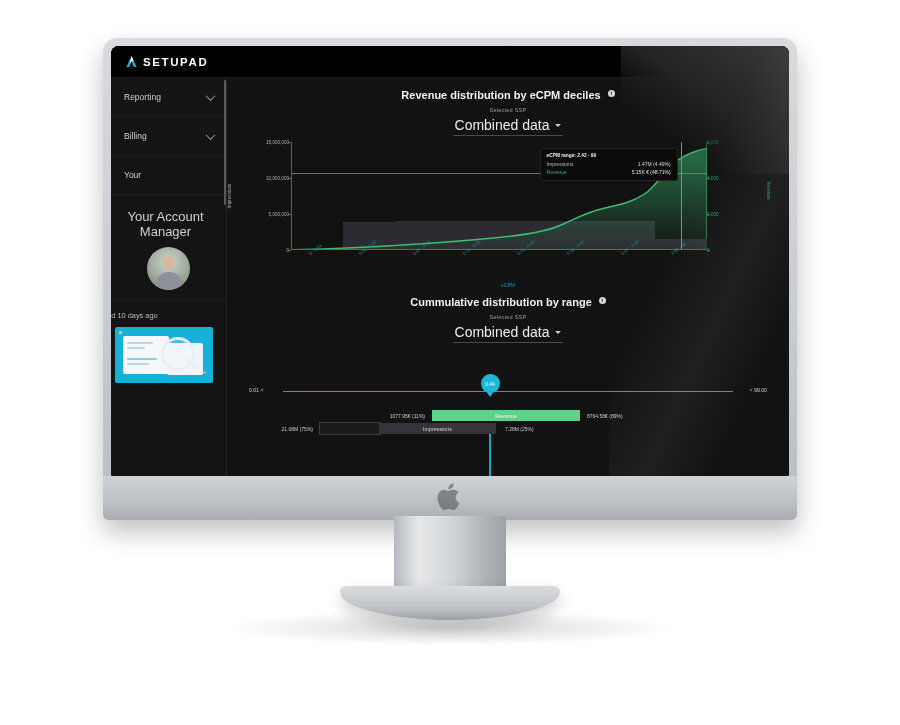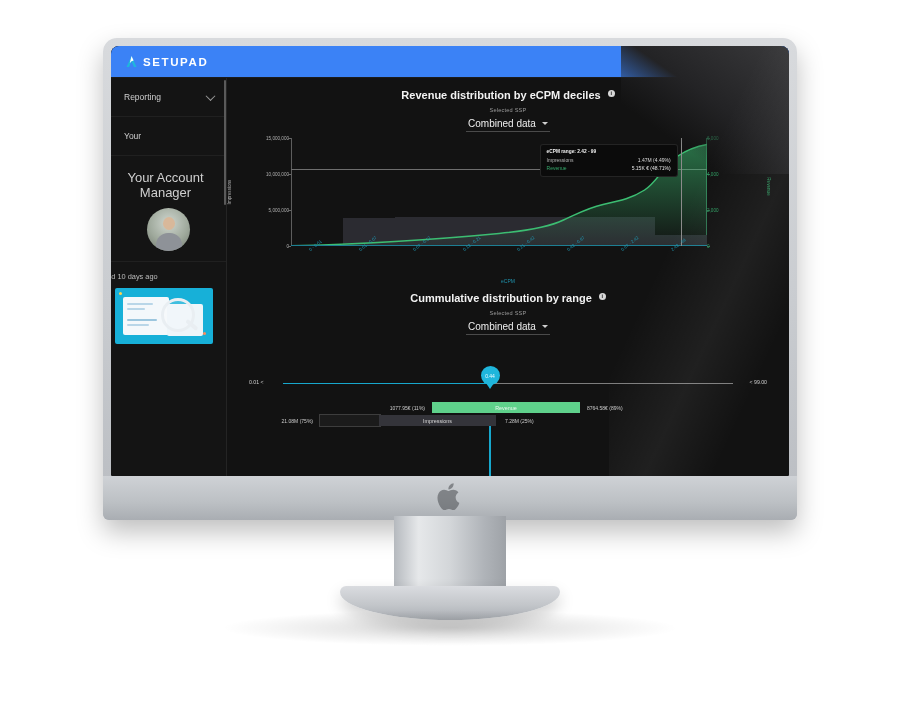--- a/index.html
+++ b/index.html
@@ -33,21 +33,21 @@
   .screen-gloss{position:absolute;right:0;top:0;width:180px;height:100%;
                 background:linear-gradient(115deg,rgba(255,255,255,0) 40%,rgba(255,255,255,.06) 62%,rgba(255,255,255,0) 80%);
                 pointer-events:none;}
   .dark-corner{position:absolute;right:-2px;top:-2px;width:170px;height:130px;
                background:linear-gradient(215deg,#3a3a3c 0%,#232325 45%,rgba(12,12,12,0) 72%);
                pointer-events:none;}
 
   
   .app{position:absolute;inset:0;background:#131313;color:#e7e7e7;overflow:hidden;}
 
-  .topbar{height:31px;background:#3b82f6;display:flex;align-items:center;
+  .topbar{height:31px;background:#000000;display:flex;align-items:center;
           justify-content:space-between;padding:0 10px 0 14px;
           border-bottom:1px solid #1b1b1b;}
   .brand{display:flex;align-items:center;gap:5px;}
   .brand-mark{width:13px;height:13px;}
   .brand-text{font-size:11.5px;letter-spacing:1.6px;color:#fff;font-weight:600;}
   .topright{display:flex;align-items:center;gap:8px;}
   .feedback{display:flex;align-items:center;gap:4px;border:1px solid #3a3a3a;
             background:#1d1d1d;border-radius:3px;padding:2px 5px;}
   .feedback-label{font-size:5.6px;letter-spacing:.6px;color:#d6d6d6;}
   .fb-icon{width:7px;height:7px;background:#d9d9d9;border-radius:1px;position:relative;}
@@ -108,21 +108,21 @@
 
   .sec-title{text-align:center;font-size:11px;font-weight:700;color:#f2f2f2;
              padding-top:11px;display:flex;justify-content:center;align-items:flex-start;gap:7px;}
   .info-i{display:inline-block;width:7px;height:7px;border-radius:50%;background:#d8d8d8;
           color:#1b1b1b;font-size:5.5px;line-height:7px;text-align:center;font-weight:700;
           position:relative;top:1px;}
   .ssp-wrap{text-align:center;margin-top:6px;}
   .ssp-label{font-size:5.6px;color:#9a9a9a;letter-spacing:.2px;}
   .ssp-select{display:inline-flex;align-items:center;gap:6px;border-bottom:1px solid #4a4a4a;
               padding:2px 2px 2px 2px;margin-top:2px;}
-  .ssp-value{font-size:10px;color:#ededed;}
+  .ssp-value{font-size:14px;color:#ededed;}
   .caret{width:0;height:0;border-left:3px solid transparent;border-right:3px solid transparent;
          border-top:3.4px solid #cfcfcf;}
 
   
   .chart1{position:relative;height:150px;margin:6px 0 0 0;}
   .c1-ylabels{position:absolute;left:10px;top:0;width:52px;height:108px;}
   .c1-ylabels div{position:absolute;right:0;font-size:4.6px;color:#b0b0b0;transform:translateY(-50%);}
   .axis-title-left{position:absolute;left:0px;top:54px;font-size:4.6px;color:#b3b3b3;
                    transform:rotate(-90deg) translate(-50%,0);transform-origin:left top;white-space:nowrap;}
   .c1-rlabels{position:absolute;right:42px;top:0;width:40px;height:108px;}
@@ -211,20 +211,24 @@
         <div class="body">
 
           <div class="sidebar">
             <div class="sb-scroll"></div>
 
             <div class="nav-item">
               <span>Reporting</span>
               <span class="chev"></span>
             </div>
             <div class="nav-item">
+              <span>Billing</span>
+              <span class="chev"></span>
+            </div>
+            <div class="nav-item">
               <span>Your</span>
             </div>
 
             <div class="am-block">
               <div class="am-title">Your Account Manager</div>
               <div class="am-photo">
                 <div class="head"></div>
                 <div class="body2"></div>
               </div>
             </div>

